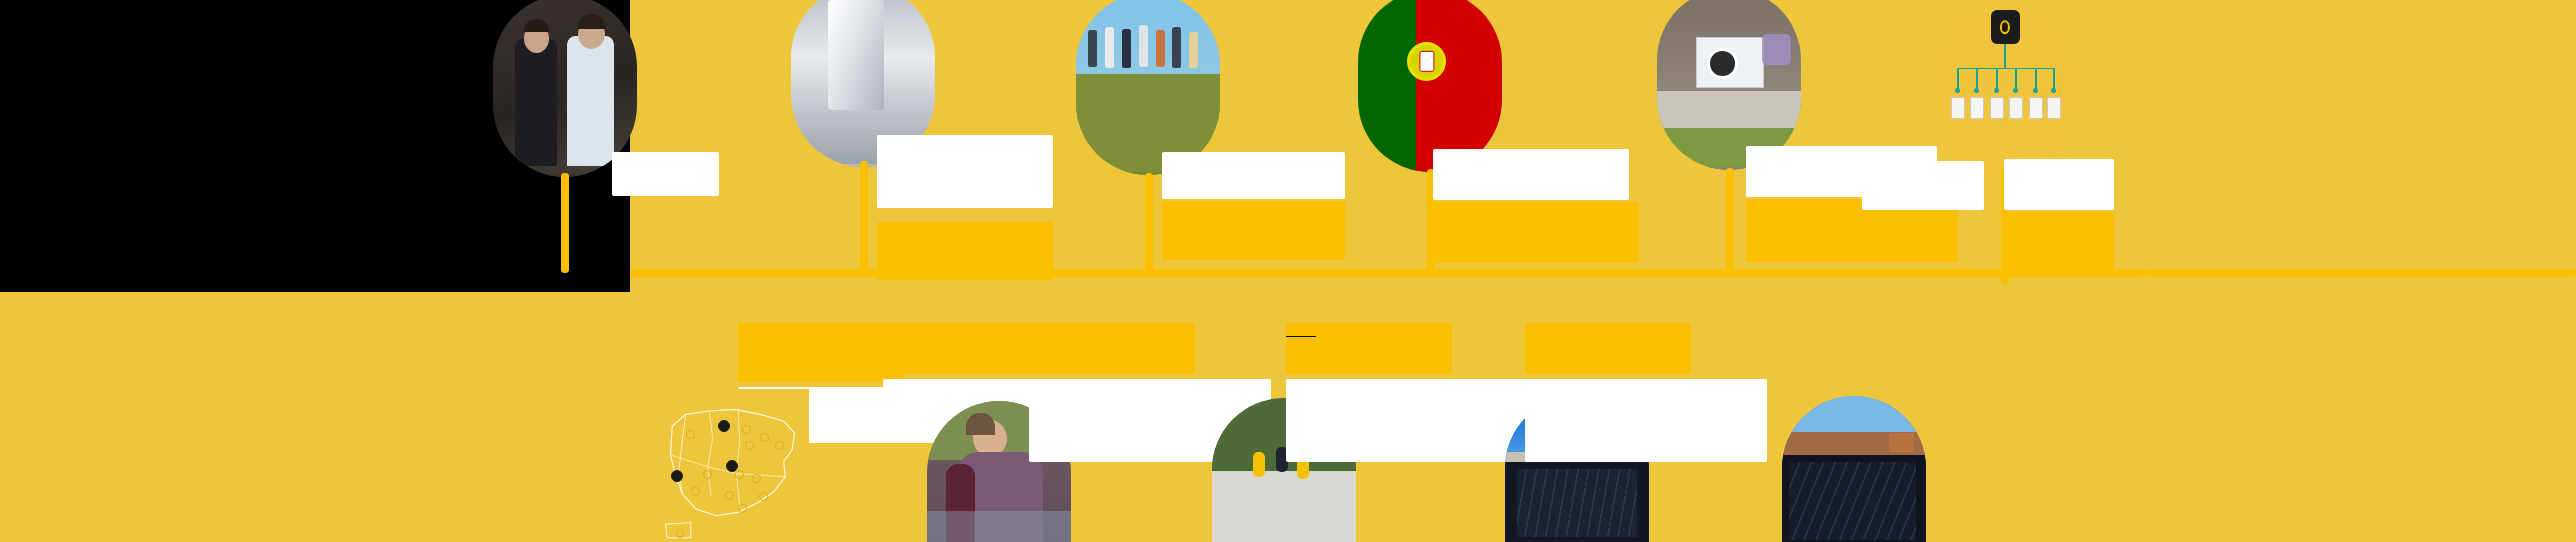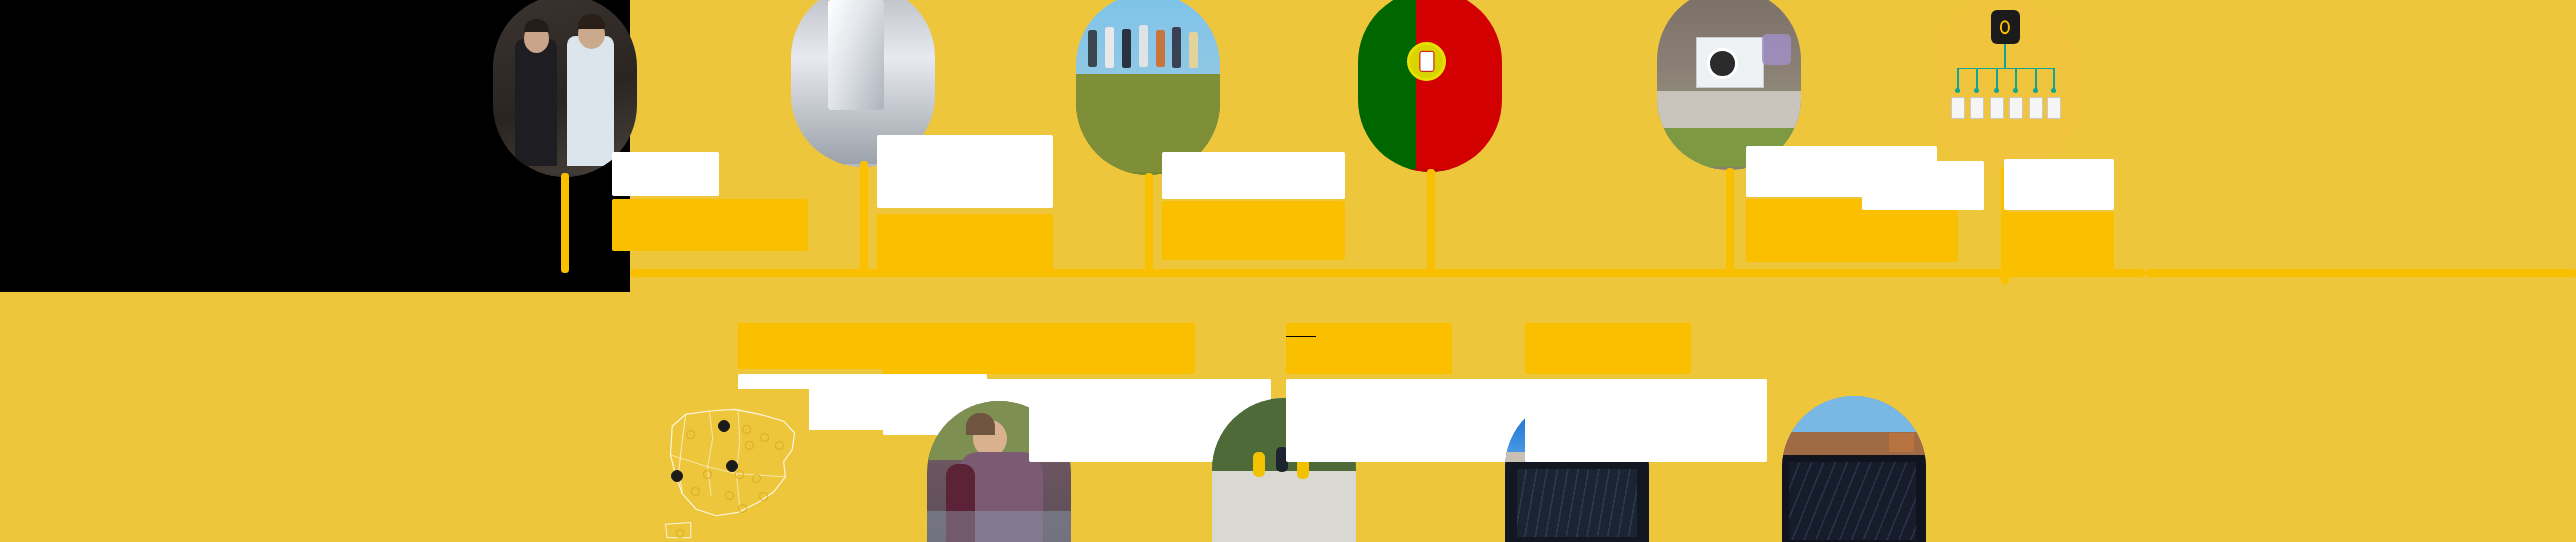--- a/index.html
+++ b/index.html
@@ -263,33 +263,32 @@
       <div style="position:absolute;left:30.5px;top:24px;width:25.4px;height:13.5px;border-radius:12px 12px 0 0;background:#241c17;"></div>
       <div style="position:absolute;left:74px;top:41px;width:47px;height:130px;background:#dde5ec;border-radius:8.5px 8.5px 0 0;"></div>
       <div style="position:absolute;left:85px;top:24px;width:27px;height:30.5px;border-radius:50%;background:#cba98d;"></div>
       <div style="position:absolute;left:85px;top:18.6px;width:27px;height:15.2px;border-radius:12.7px 12.7px 0 0;background:#2a1f18;"></div>
     </div>
   </div>
   <div class="stem" style="left:561px; top:173px; height:100px;"></div>
 
   <div class="card row-top" style="left:612px; top:152px;">
     <span class="redact white" style="width:107px;height:44px;"></span>
-    <span class="redact amber" style="width:196px;height:52px;margin-top:3.4px;">2015</span>
   </div>
 
   <div class="bubble tail ph-powerwall" style="left:791px; top:-15.2px; --tail:#b5b9c2;">
     <div class="inner">
       <div class="pw-slab"></div>
     </div>
   </div>
   <div class="stem" style="left:860px; top:161px; height:113px;"></div>
 
   <div class="card row-top" style="left:877px; top:135px;">
     <span class="redact white" style="width:176px;height:73px;"></span>
-    <span class="redact amber" style="width:176px;height:58px;margin-top:6px;text-decoration:underline;">2018</span>
+    <span class="redact amber" style="width:176px;height:58px;margin-top:14px;text-decoration:underline;">2018</span>
   </div>
 
   <div class="bubble tail ph-team" style="left:1076px; top:-6.8px; --tail:#74892f;">
     <div class="inner">
       <div style="position:absolute;left:0;top:81px;width:100%;height:101px;background:#7f8f38;"></div>
       <div style="position:absolute;left:12px;top:37px;width:8.5px;height:37px;background:#3a4650;border-radius:2.5px;"></div>
       <div style="position:absolute;left:29px;top:34px;width:8.5px;height:41px;background:#e8e8ea;border-radius:2.5px;"></div>
       <div style="position:absolute;left:46px;top:36px;width:8.5px;height:39px;background:#2a3140;border-radius:2.5px;"></div>
       <div style="position:absolute;left:63px;top:32px;width:8.5px;height:42px;background:#dfe3e6;border-radius:2.5px;"></div>
       <div style="position:absolute;left:80px;top:37px;width:8.5px;height:37px;background:#c9743c;border-radius:2.5px;"></div>
@@ -304,20 +303,24 @@
     <span class="redact amber" style="width:183px;height:59px;margin-top:1.7px;">2021</span>
   </div>
 
   <div class="bubble tail ph-pt-flag" style="left:1358px; top:-10.2px; --tail:#b90000;">
     <div class="inner">
       <div class="flag-crest"></div>
     </div>
   </div>
   <div class="stem" style="left:1427px; top:169px; height:105px;"></div>
 
+  <div class="card row-top" style="left:1433px; top:149px;">
+    <span class="redact white" style="width:196px;height:51px;"></span>
+    <span class="redact amber" style="width:206px;height:61px;margin-top:1.7px;">2022</span>
+  </div>
 
   <div class="bubble tail ph-heatpump" style="left:1657px; top:-12px; --tail:#8a8074;">
     <div class="inner">
       <div class="hp-unit"></div>
       <div style="position:absolute;left:0;top:103px;width:100%;height:42px;background:#c9c5bd;"></div>
       <div style="position:absolute;left:0;top:140px;width:100%;height:41px;background:#7d9a42;"></div>
       <div style="position:absolute;left:105px;top:46px;width:29px;height:30.5px;background:#9f8fc4;border-radius:5.1px;opacity:.85;"></div>
     </div>
   </div>
   <div class="stem" style="left:1726px; top:168px; height:107px;"></div>
@@ -356,21 +359,21 @@
 
   <div class="card row-top" style="left:1862px; top:161px;">
     <span class="redact white" style="width:122px;height:49px;"></span>
   </div>
   <div class="card row-top" style="left:2004px; top:159px;">
     <span class="redact white" style="width:110px;height:51px;"></span>
     <span class="redact amber" style="width:110px;height:64px;margin-top:1.7px;">2028</span>
   </div>
 
   <div class="card row-bottom" style="left:738px; top:323px;">
-    <span class="redact amber" style="width:166px;height:46px;">2016</span>
+    <span class="redact amber" style="width:166px;height:59px;">2016</span>
     <span class="redact white" style="width:249px;height:56px;margin-top:5.1px;"></span>
   </div>
   <div class="bubble ph-map" style="left:657px; top:389px; width:152px; height:153px; border-radius:0;">
     <div class="inner">
       <svg class="map-shape" viewBox="0 0 180 181">
         <path d="M18 44 L34 30 L62 26 L92 24 L122 30 L150 38 L163 52 L160 72 L150 86
                  L152 104 L138 122 L120 134 L96 146 L70 150 L46 142 L30 124 L22 102
                  L16 78 Z" fill="none" stroke="#ffffff" stroke-width="1.4" opacity="0.85"></path>
         <path d="M34 30 L30 60 L26 96 L30 124" fill="none" stroke="#ffffff" stroke-width="1.1" opacity="0.75"></path>
         <path d="M62 26 L66 58 L60 92 L64 126" fill="none" stroke="#ffffff" stroke-width="1.1" opacity="0.6"></path>

